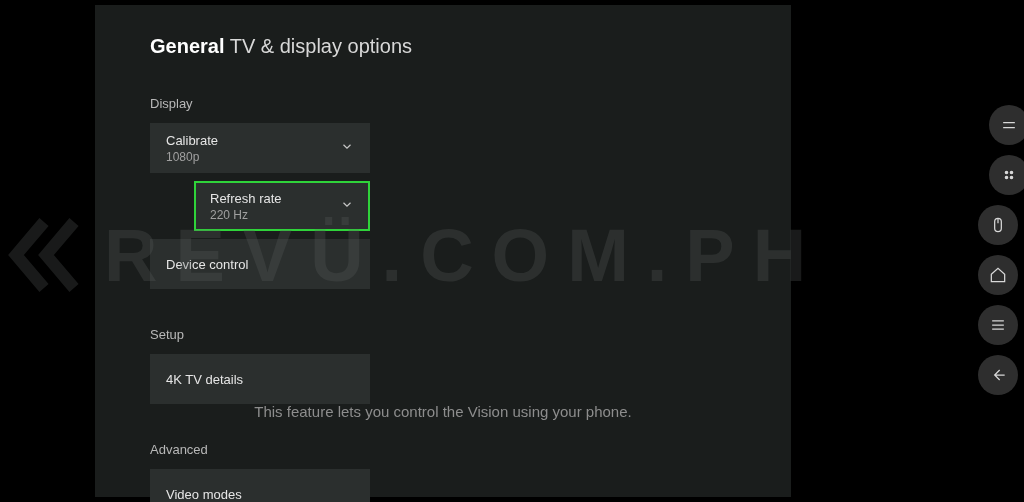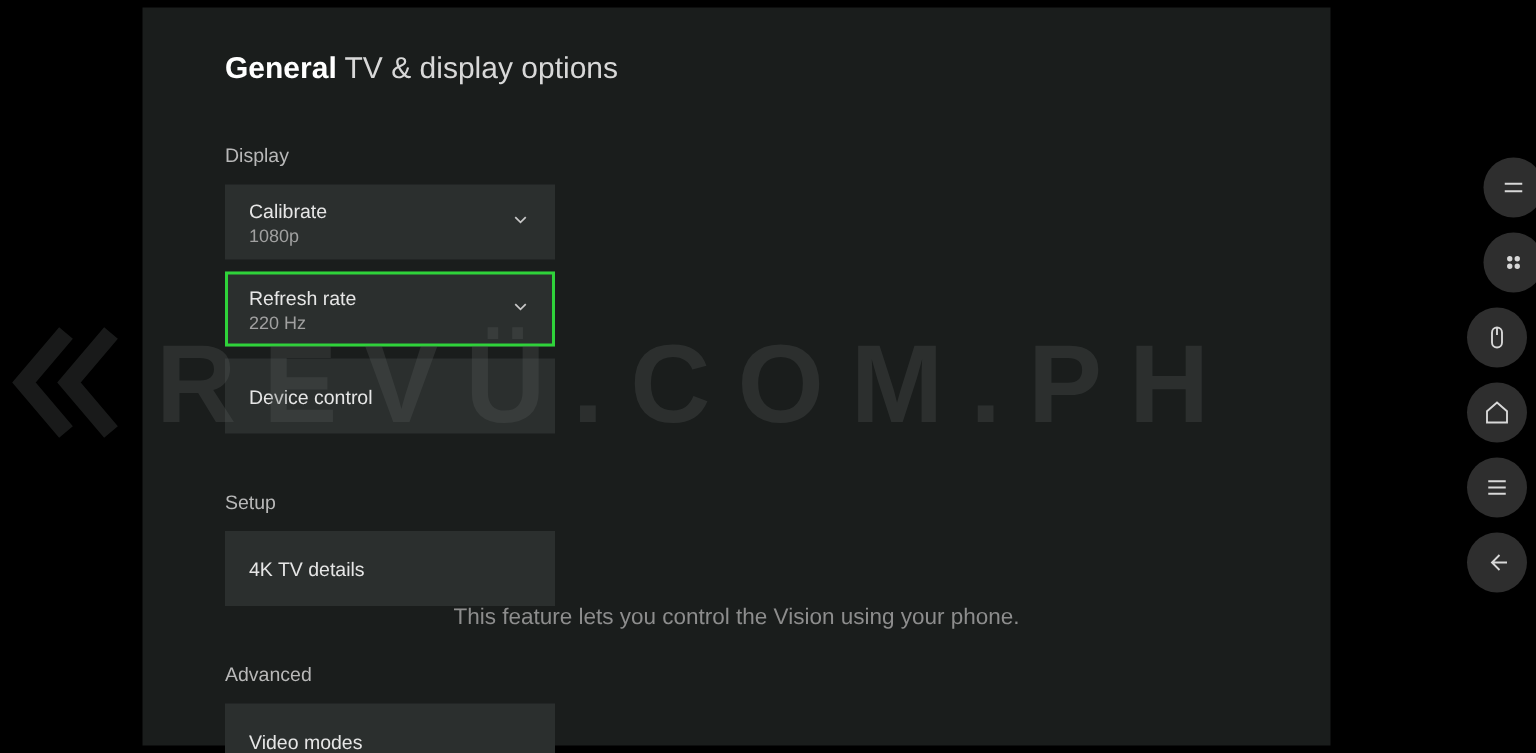--- a/index.html
+++ b/index.html
@@ -7,21 +7,21 @@
     width: 1024px;
     height: 502px;
     background: #000;
     overflow: hidden;
     position: relative;
   }
   .screen {
     position: absolute;
     left: 95px;
     top: 5px;
-    width: 792px;
+    width: 696px;
     height: 492px;
     background: #1a1d1c;
     padding: 30px 40px 20px 55px;
   }
   .page-title {
     color: #d8d8d8;
     font-size: 20px;
     font-weight: 400;
     margin-bottom: 38px;
   }
@@ -54,21 +54,21 @@
   .tile.two-line { flex-direction: column; align-items: flex-start; justify-content: center; }
   .tile .primary { font-size: 13px; color: #e6e6e6; }
   .tile .secondary { font-size: 12px; color: #a0a0a0; margin-top: 2px; }
   .tile .chevron {
     position: absolute;
     right: 14px;
     top: 50%;
     transform: translateY(-50%);
     color: #c8c8c8;
   }
-  .tile.selected { border: 2px solid #2fd33a; }
+  .tile.selected { border: 2px solid #2fd33a; margin-left: 44px; }
   .description {
     position: absolute;
     left: 50%;
     bottom: 74px;
     transform: translateX(-50%);
     text-align: center;
     color: #8d8d8d;
     font-size: 15px;
     line-height: 1.45;
     width: 420px;

